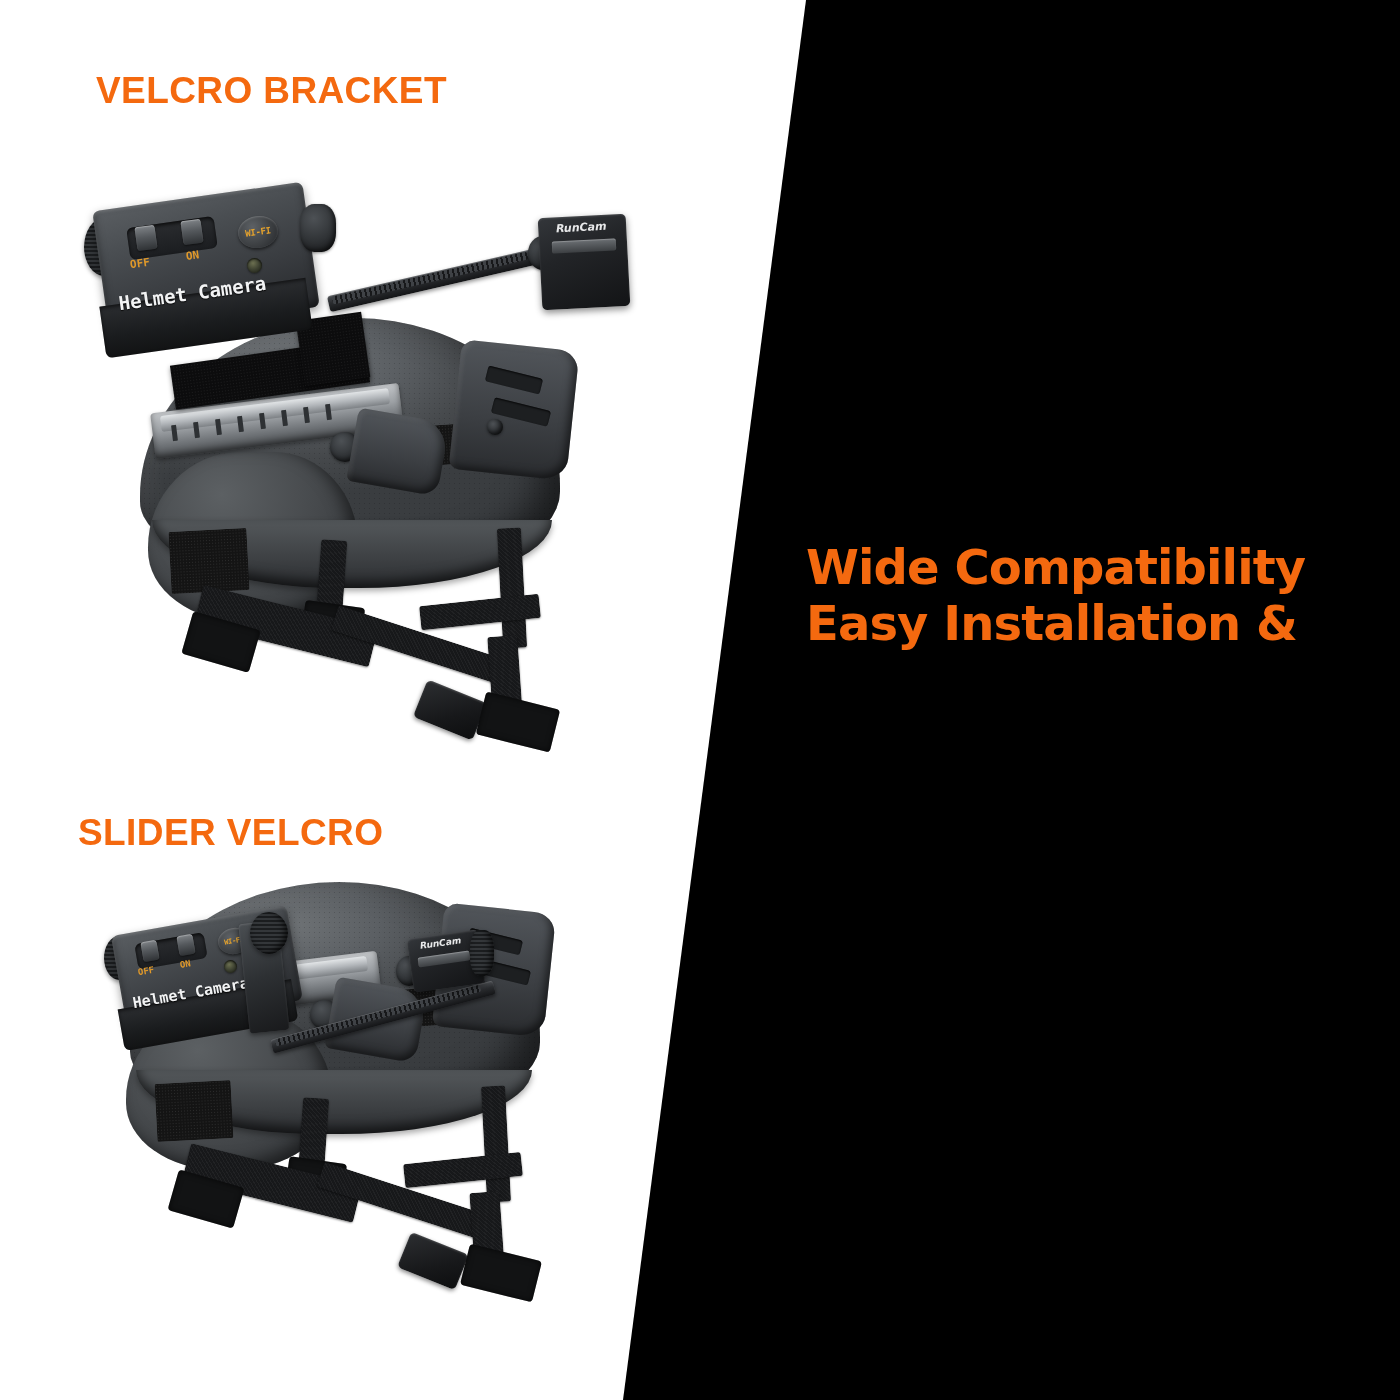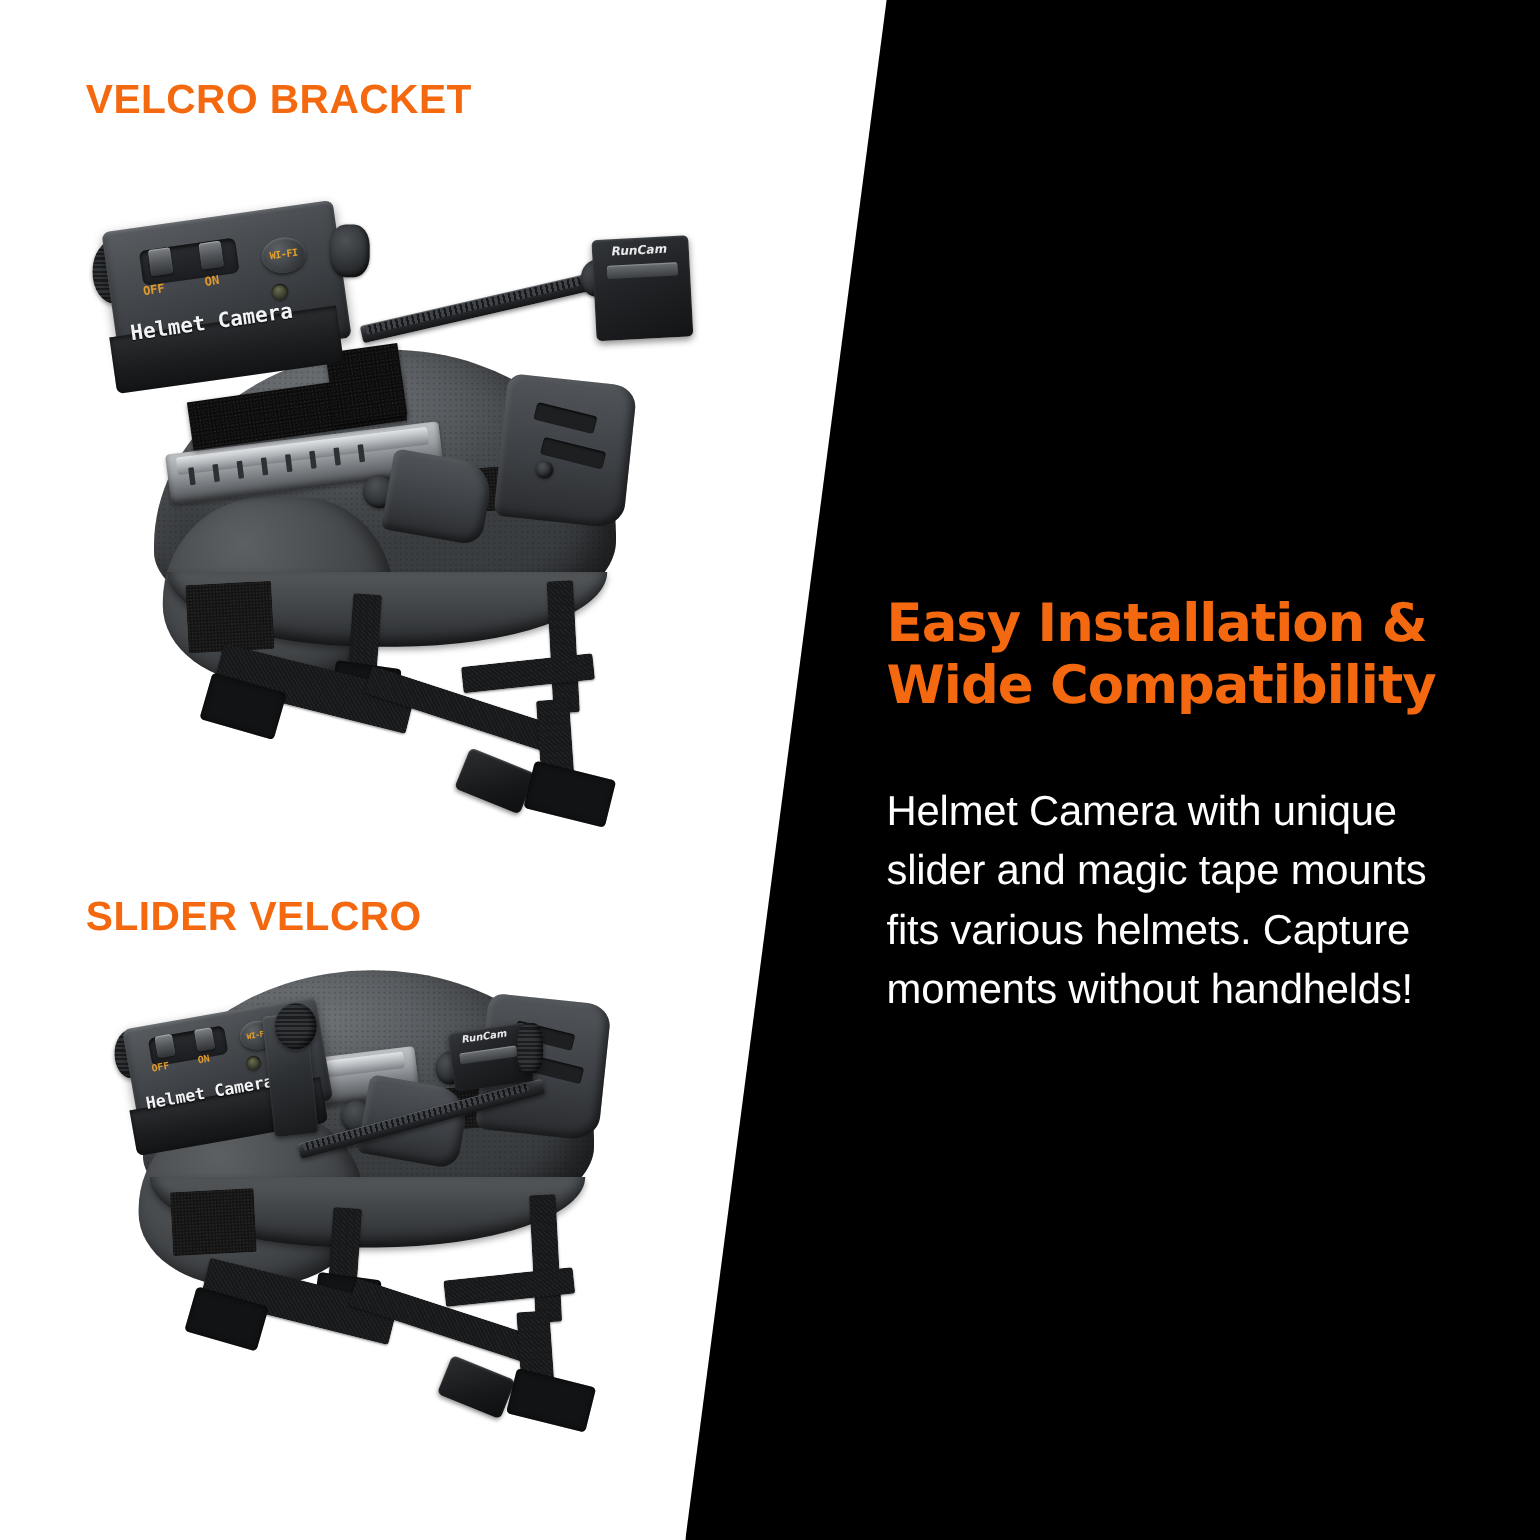--- a/index.html
+++ b/index.html
@@ -33,21 +33,21 @@
   }
 
   
   .panel-heading{
     position:absolute;left:78px;
     color:#F4690F;
     font-family:"Liberation Sans",sans-serif;
     font-weight:700;font-size:37px;letter-spacing:0.4px;
     white-space:nowrap;
   }
-  #h-velcro{top:70px;}
+  #h-velcro{top:70px;margin-left:18px;}
   #h-slider{top:812px;}
 
   
   .fig{position:absolute;}
 
   
   .helmet{position:absolute;}
   .shell{
     position:absolute;
     background:
@@ -391,19 +391,18 @@
       <div class="lens-head" style="left:410px;top:74px;width:72px;height:54px;transform:rotate(-8deg);"></div>
       <div class="lens-strip" style="left:418px;top:94px;width:52px;height:10px;transform:rotate(-8deg);"></div>
       <div class="runcam-logo" style="left:420px;top:79px;font-size:9px;transform:rotate(-8deg);">RunCam</div>
       <div class="cam-knob" style="left:470px;top:70px;width:24px;height:46px;border-radius:40%;"></div>
     </div>
   </div>
 
   <div class="black-panel"></div>
 
   <div class="headline">
+    <span class="ln">Wide Compatibility</span>
     <span class="ln">Easy Installation &amp;</span>
-    <span class="ln">Wide Compatibility</span>
   </div>
 
-  <div class="body-copy">Helmet Camera with unique slider and magic tape mounts fits various helmets. Capture moments without handhelds!</div>
 
 </div>
 
 </body></html>

